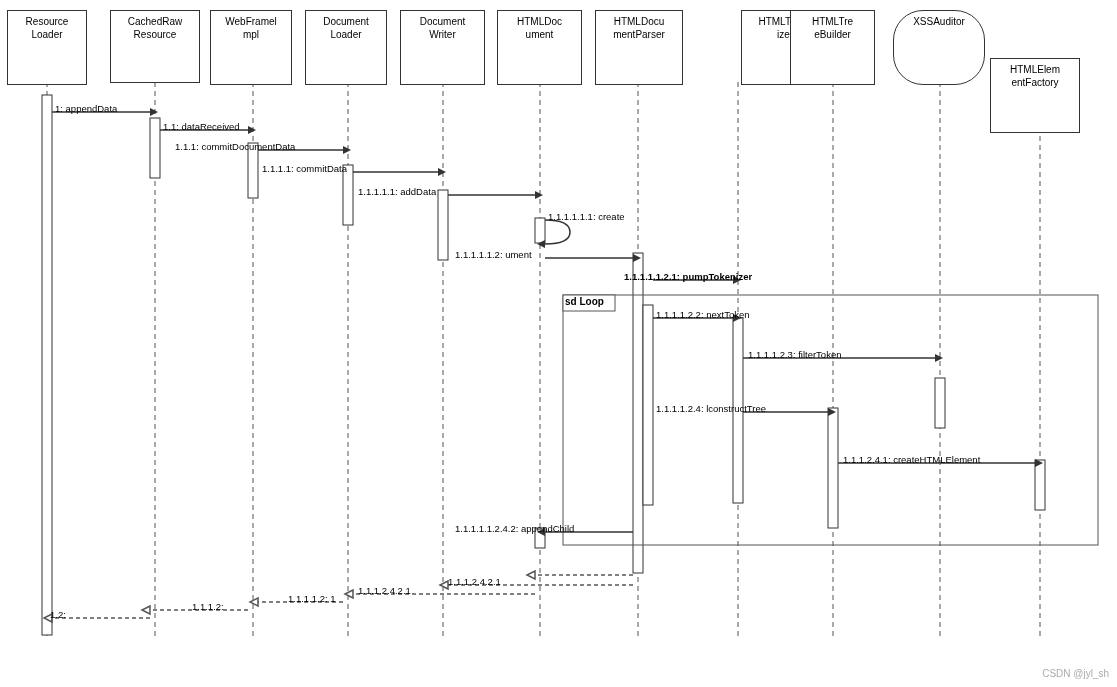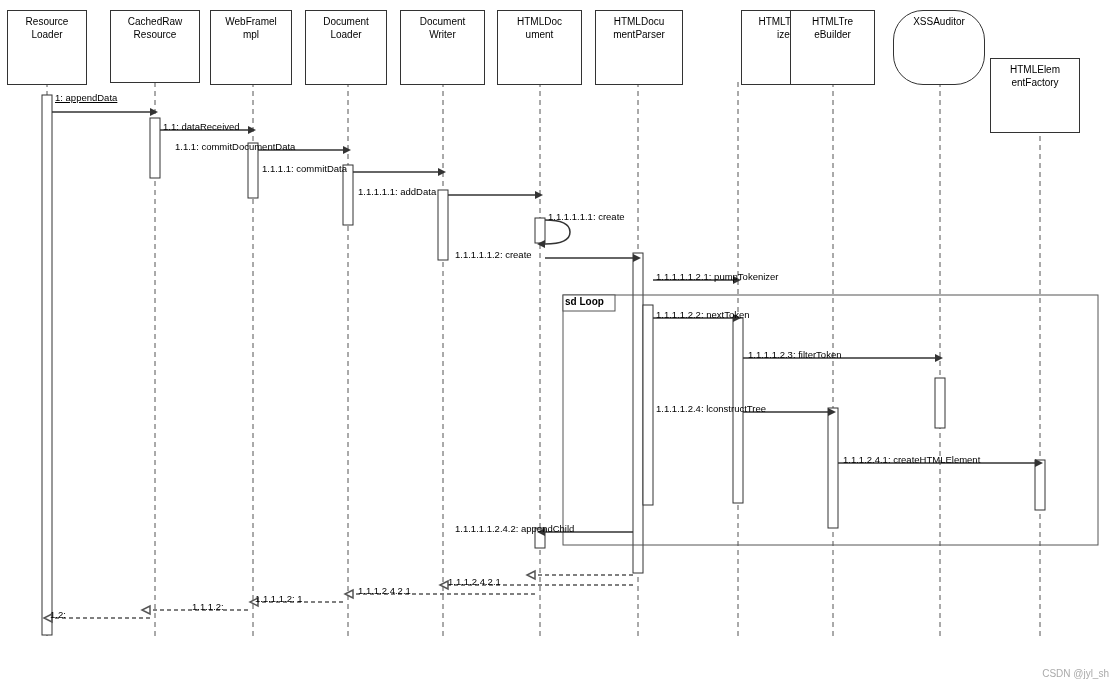--- a/index.html
+++ b/index.html
@@ -184,52 +184,52 @@
   <div class="actor-box" style="left:595px; width:88px; height:75px; top:10px;">HTMLDocu<br>mentParser</div>
 
   <div class="actor-box" style="left:695px; width:88px; height:75px; top:10px;margin-left:46px;">HTMLToken<br>izer</div>
 
   <div class="actor-box" style="left:790px; width:85px; height:75px; top:10px;">HTMLTre<br>eBuilder</div>
 
   <div class="actor-box" style="left:893px; width:92px; height:75px; top:10px;border-radius:30px;">XSSAuditor</div>
 
   <div class="actor-box" style="left:990px; width:90px; height:75px; top:10px;margin-top:48px;">HTMLElem<br>entFactory</div>
 
-  <div class="msg-label" style="left:55px; top:92px;text-decoration:underline;">1: appendData</div>
+  <div class="msg-label" style="left:55px; top:103px;">1: appendData</div>
 
   <div class="msg-label" style="left:163px; top:121px;">1.1: dataReceived</div>
 
   <div class="msg-label" style="left:175px; top:141px;">1.1.1: commitDocumentData</div>
 
   <div class="msg-label" style="left:262px; top:163px;">1.1.1.1: commitData</div>
 
   <div class="msg-label" style="left:358px; top:186px;">1.1.1.1.1: addData</div>
 
   <div class="msg-label" style="left:548px; top:211px;">1.1.1.1.1.1: create</div>
 
-  <div class="msg-label" style="left:455px; top:249px;">1.1.1.1.1.2: create</div>
-
-  <div class="msg-label" style="left:656px; top:271px;">1.1.1.1.1.2.1: pumpTokenizer</div>
+  <div class="msg-label" style="left:455px; top:249px;">1.1.1.1.1.2: ument</div>
+
+  <div class="msg-label" style="left:624px; top:271px;font-weight:bold;">1.1.1.1.1.2.1: pumpTokenizer</div>
 
   <div class="msg-label" style="left:565px; top:296px; font-weight:bold; font-size:10px;">sd Loop</div>
 
   <div class="msg-label" style="left:656px; top:309px;">1.1.1.1.2.2: nextToken</div>
 
   <div class="msg-label" style="left:748px; top:349px;">1.1.1.1.2.3: filterToken</div>
 
   <div class="msg-label" style="left:656px; top:403px;">1.1.1.1.2.4: lconstructTree</div>
 
   <div class="msg-label" style="left:843px; top:454px;">1.1.1.2.4.1: createHTMLElement</div>
 
   <div class="msg-label" style="left:455px; top:523px;">1.1.1.1.1.2.4.2: appendChild</div>
 
   <div class="msg-label" style="left:50px; top:609px;text-align:center;">1.2:</div>
 
   <div class="msg-label" style="left:152px; top:601px;margin-left:40px;">1.1.1.2:</div>
 
-  <div class="msg-label" style="left:255px; top:593px;">1.1.1.1.2: 1</div>
+  <div class="msg-label" style="left:255px; top:593px;padding-left:33px;">1.1.1.1.2: 1</div>
 
   <div class="msg-label" style="left:358px; top:585px;">1.1.1.2.4.2.1</div>
 
   <div class="msg-label" style="left:448px; top:576px;">1.1.1.2.4.2.1</div>
 
   <div class="watermark">CSDN @jyl_sh</div>
 </div>
 
 </body></html>

